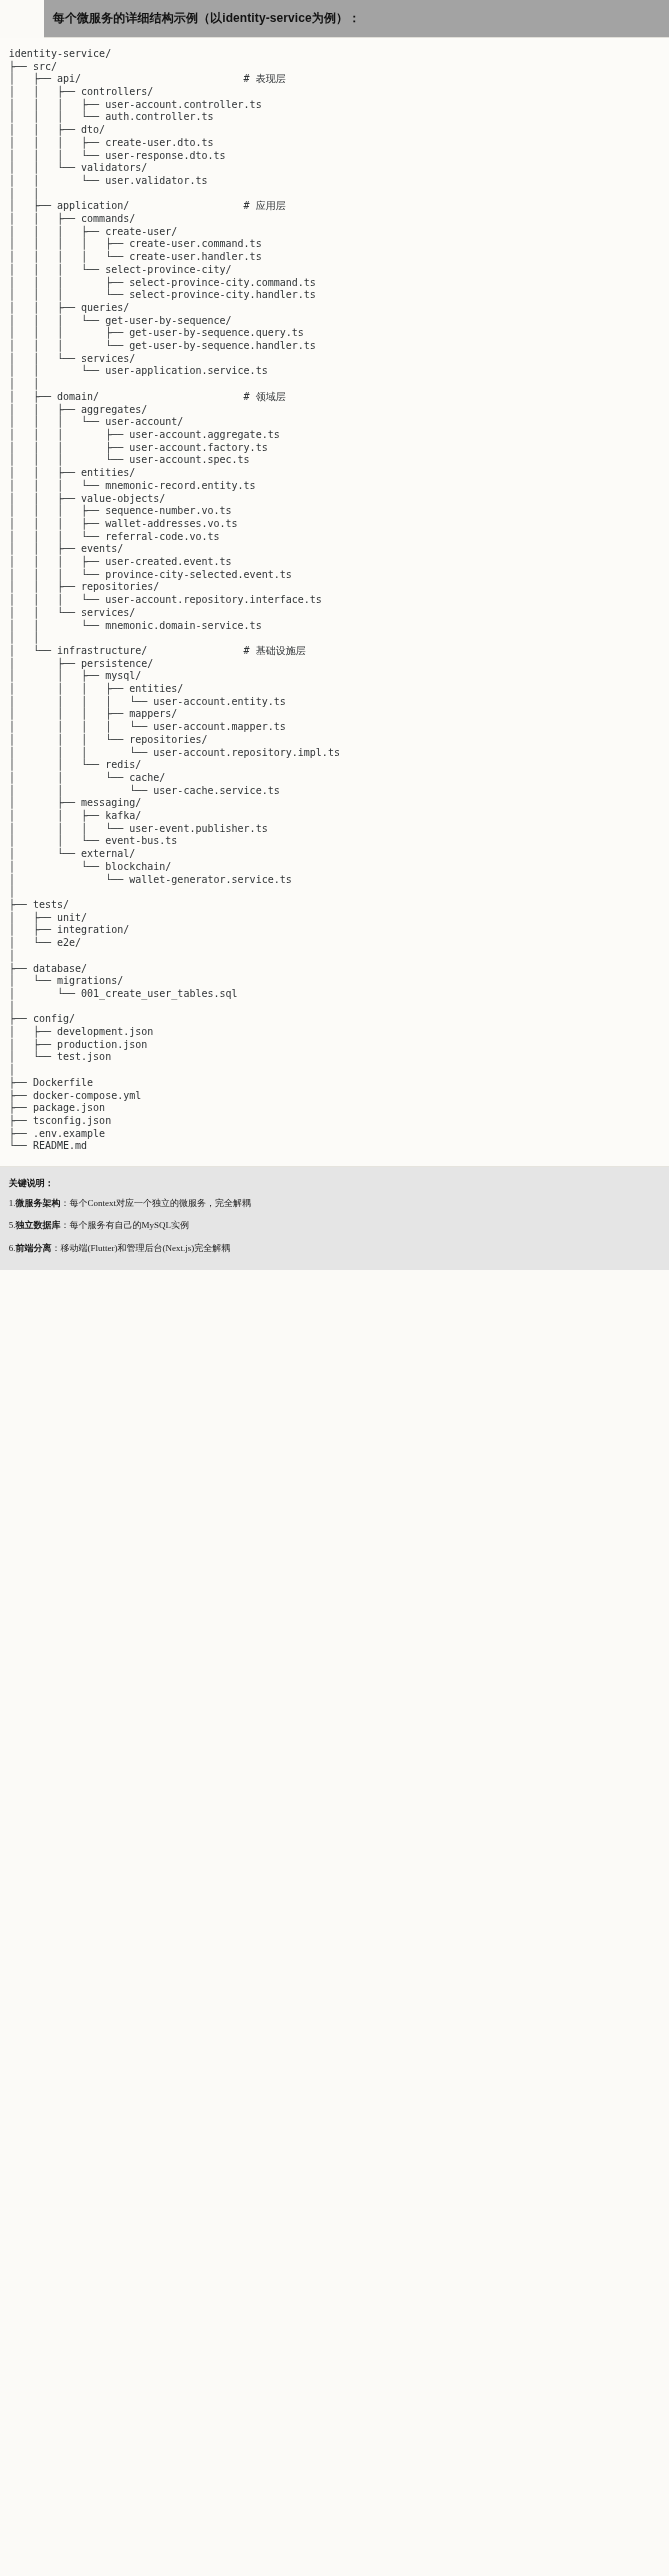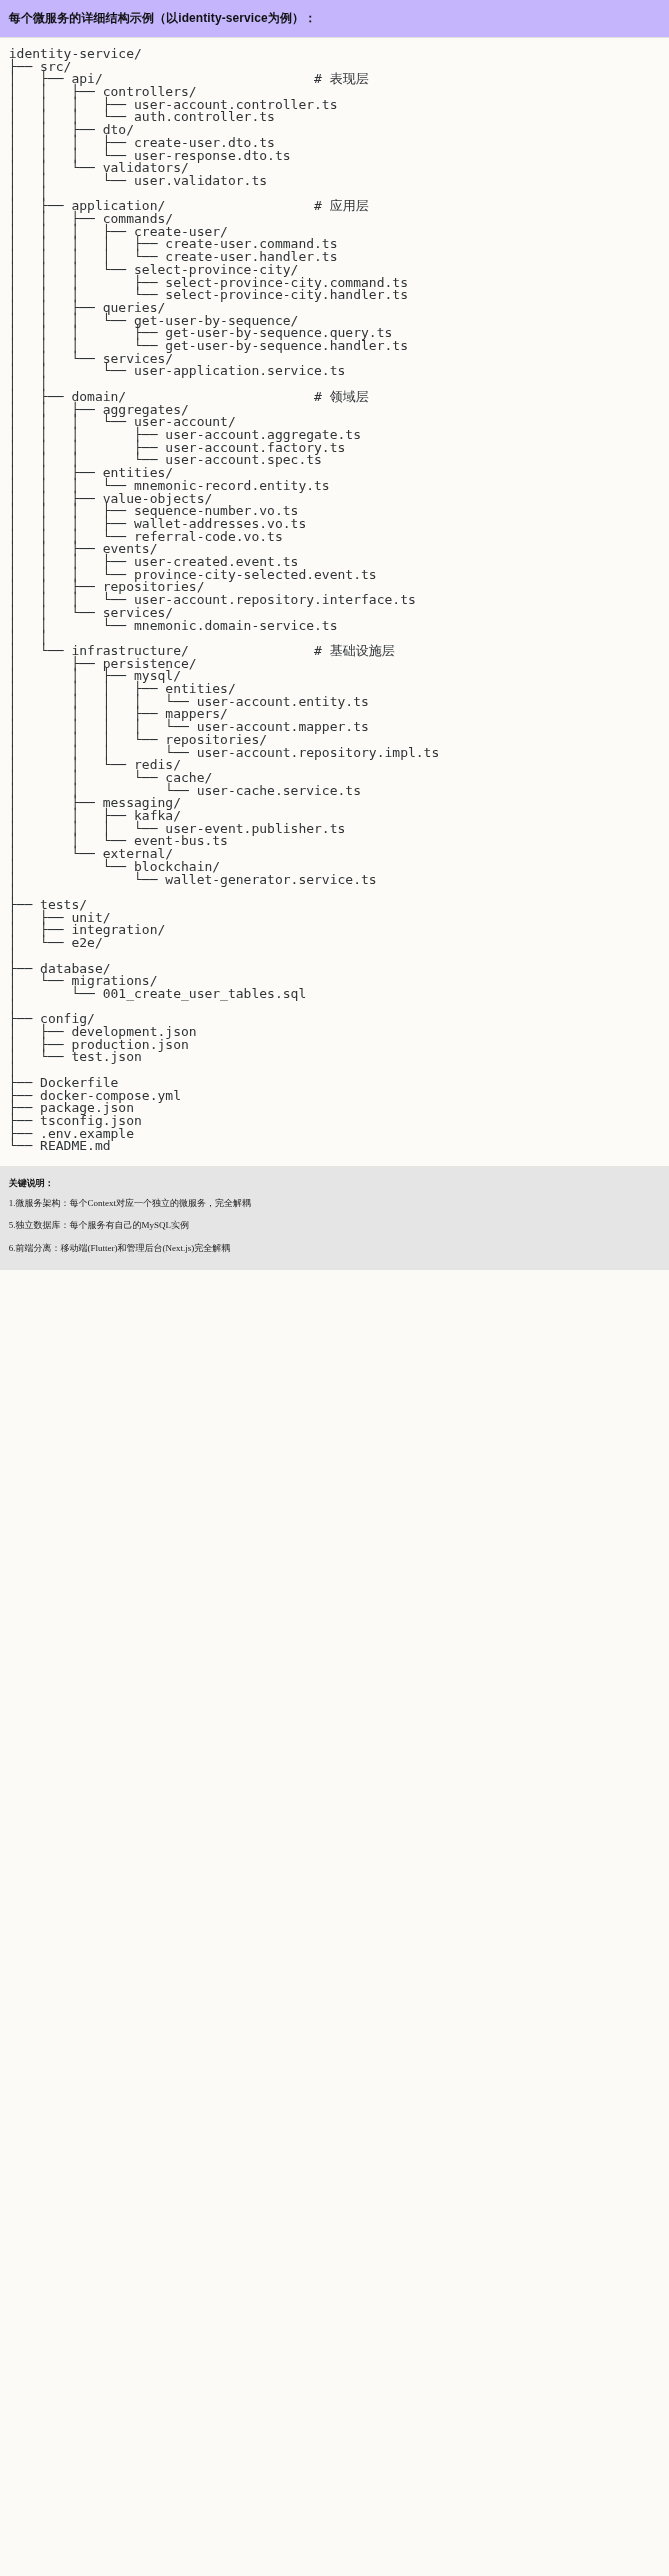--- a/index.html
+++ b/index.html
@@ -9,42 +9,43 @@
   }
   body {
     width: 669px;
     font-family: "Liberation Serif", "DejaVu Serif", serif;
     color: #1a1a1a;
     -webkit-font-smoothing: antialiased;
   }
 
   
   .doc-header {
-    background: #c4b5fd;
+    background: #a3a3a3;
     padding: 11.3px 8.8px 10px 8.8px;
     border-bottom: 0.6px solid #e2e0da;
+    margin-left: 44px;
   }
   .doc-title {
     font-family: "Liberation Sans", "DejaVu Sans", sans-serif;
     font-weight: bold;
     font-size: 12px;
     line-height: 1.3;
     color: #121212;
     letter-spacing: 0.1px;
   }
 
   
   .tree-block {
     background: #fcfbf8;
     padding: 10px 8.8px 12.5px 8.8px;
   }
   pre.tree {
     margin: 0;
     font-family: "DejaVu Sans Mono", "Liberation Mono", monospace;
-    font-size: 13px;
+    font-size: 10px;
     line-height: 12.7px;
     color: #2f3336;
     white-space: pre;
     letter-spacing: 0px;
     tab-size: 4;
   }
 
   
   .notes-block {
     background: #e5e5e5;
@@ -67,21 +68,21 @@
     font-size: 9px;
     line-height: 1.5;
     margin-bottom: 8.8px;
     color: #1a1a1a;
   }
   ol.notes-list li .num {
     font-family: "Liberation Serif", "DejaVu Serif", serif;
   }
   ol.notes-list li .lbl {
     font-family: "Liberation Sans", "DejaVu Sans", sans-serif;
-    font-weight: normal;
+    font-weight: bold;
   }
   ol.notes-list li .txt {
     font-family: "Liberation Serif", "DejaVu Serif", serif;
   }
   .closing-line {
     font-family: "Liberation Serif", "DejaVu Serif", serif;
     font-size: 9px;
     line-height: 1.5;
     color: #1a1a1a;
     margin-top: 10px;

